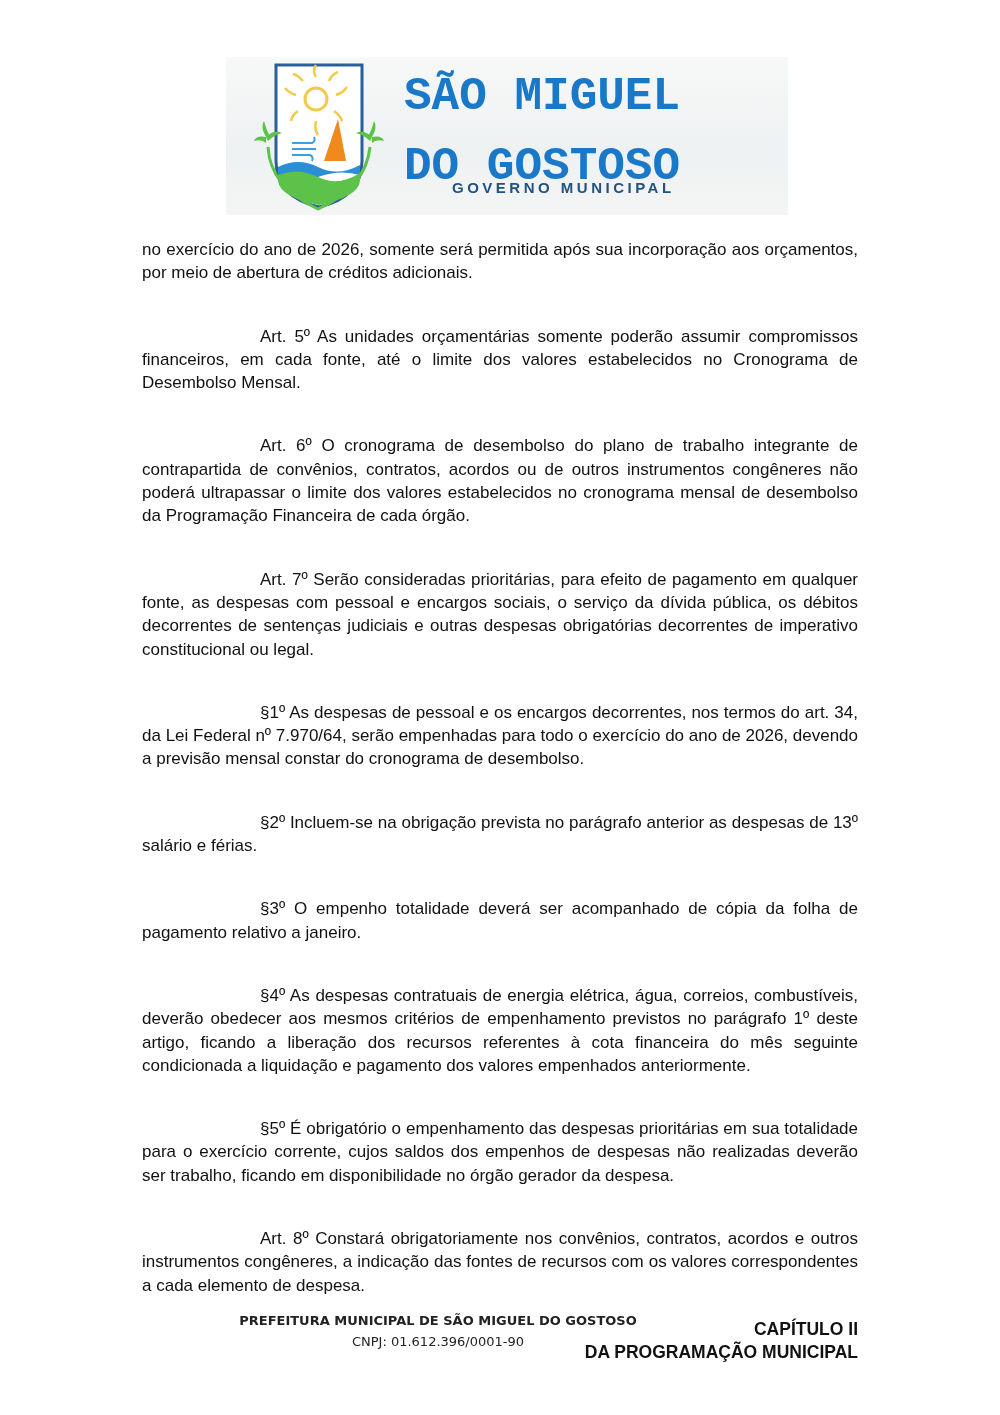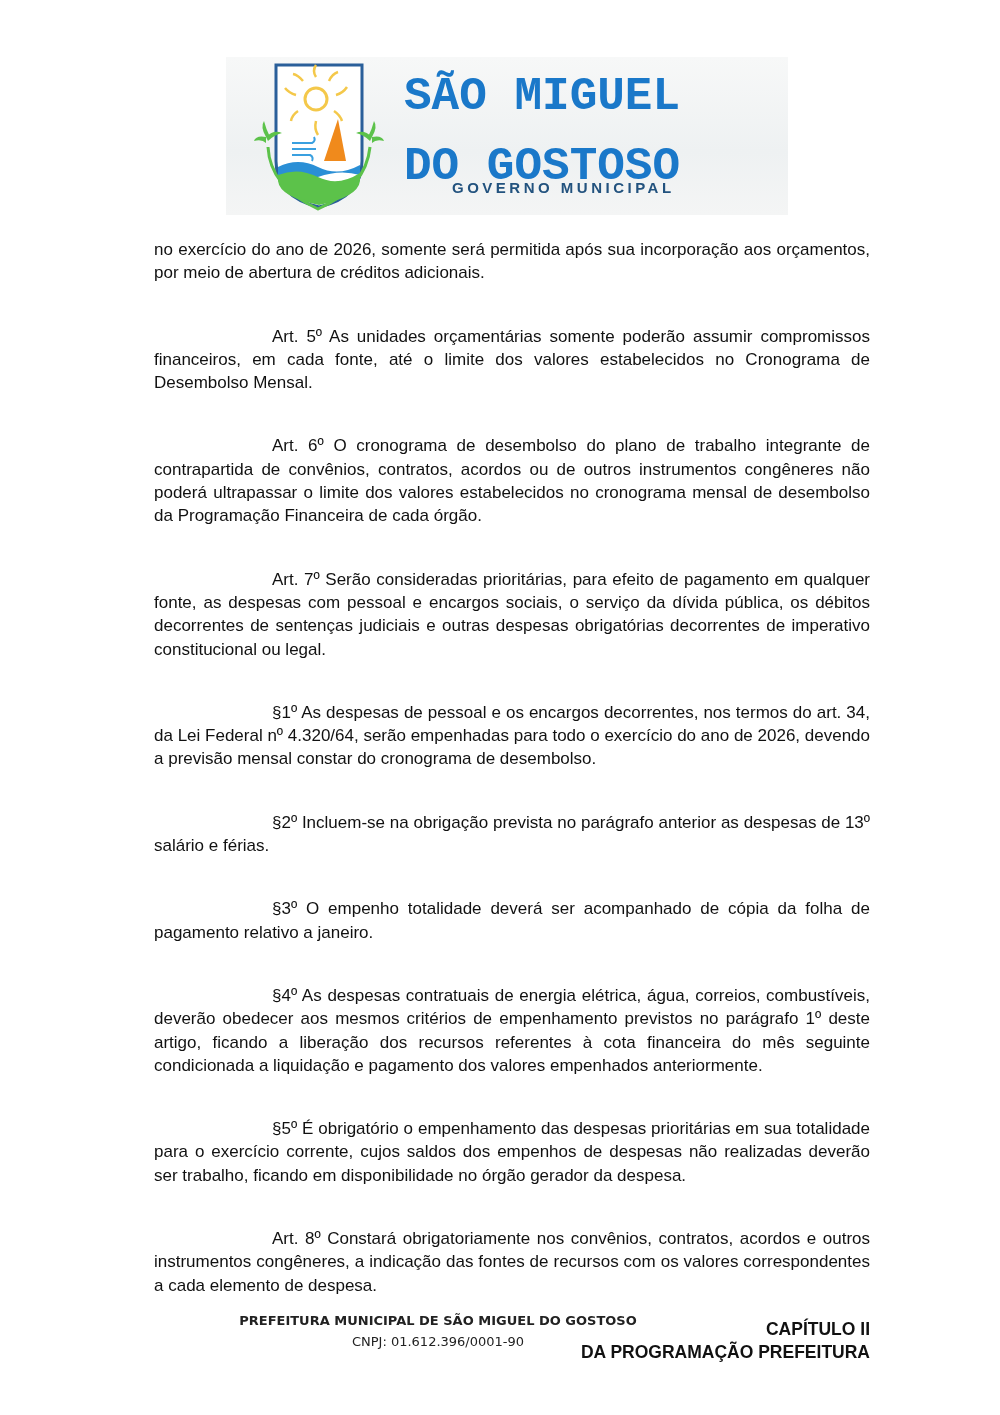--- a/index.html
+++ b/index.html
@@ -3,21 +3,21 @@
 <meta charset="utf-8">
 <style>
   html, body { margin:0; padding:0; background:#ffffff; }
   body { width:1000px; height:1415px; position:relative; overflow:hidden; font-family:"Liberation Sans", sans-serif; color:#111; }
   .logo-box { position:absolute; left:226px; top:57px; width:562px; height:158px; background:linear-gradient(180deg,#f7f8f8 0%,#eef1f2 60%,#f4f5f5 100%); }
   .crest { position:absolute; left:28px; top:0; width:130px; height:156px; }
   .title-1, .title-2 { position:absolute; left:178px; font-family:Liberation Mono, monospace; font-weight:bold; color:#1a78c9; letter-spacing:0px; white-space:nowrap; }
   .title-1 { top:14px; font-size:46px; }
   .title-2 { top:66px; font-size:46px;margin-top:18px; }
   .subtitle { position:absolute; left:182px; top:122px; font-family:Liberation Sans, sans-serif; font-weight:bold; font-size:15px; color:#22527e; letter-spacing:3.5px; white-space:nowrap;margin-left:44px; }
-  .content { position:absolute; left:154px; top:238px; width:716px; font-family:"Liberation Sans", sans-serif; font-size:17px; line-height:23.3px; }
+  .content { position:absolute; left:142px; top:238px; width:716px; font-family:"Liberation Sans", sans-serif; font-size:17px; line-height:23.3px; }
   .para { margin:0 0 23.5px 0; text-align:justify; }
   .indent { text-indent:118px;margin-top:40px; }
   .chapter { text-align:right; font-size:17.5px; line-height:23px; margin-top:-2px;font-weight:bold; }
   .footer { position:absolute; left:0; width:876px; top:1310px; text-align:center; font-family:"DejaVu Sans", sans-serif; font-size:13px; line-height:21px; color:#222; }
   .footer .bold { font-weight:bold; }
 </style>
 </head>
 <body>
 
 <div class="logo-box">
@@ -61,28 +61,28 @@
   <div class="title-1">SÃO MIGUEL</div>
   <div class="title-2">DO GOSTOSO</div>
   <div class="subtitle">GOVERNO MUNICIPAL</div>
 </div>
 
 <div class="content">
   <p class="para">no exercício do ano de 2026, somente será permitida após sua incorporação aos orçamentos, por meio de abertura de créditos adicionais.</p>
   <p class="para indent">Art. 5º As unidades orçamentárias somente poderão assumir compromissos financeiros, em cada fonte, até o limite dos valores estabelecidos no Cronograma de Desembolso Mensal.</p>
   <p class="para indent">Art. 6º O cronograma de desembolso do plano de trabalho integrante de contrapartida de convênios, contratos, acordos ou de outros instrumentos congêneres não poderá ultrapassar o limite dos valores estabelecidos no cronograma mensal de desembolso da Programação Financeira de cada órgão.</p>
   <p class="para indent">Art. 7º Serão consideradas prioritárias, para efeito de pagamento em qualquer fonte, as despesas com pessoal e encargos sociais, o serviço da dívida pública, os débitos decorrentes de sentenças judiciais e outras despesas obrigatórias decorrentes de imperativo constitucional ou legal.</p>
-  <p class="para indent">§1º As despesas de pessoal e os encargos decorrentes, nos termos do art. 34, da Lei Federal nº 4.320/64, serão empenhadas para todo o exercício do ano de 2026, devendo a previsão mensal constar do cronograma de desembolso.</p>
+  <p class="para indent">§1º As despesas de pessoal e os encargos decorrentes, nos termos do art. 34, da Lei Federal nº 7.970/64, serão empenhadas para todo o exercício do ano de 2026, devendo a previsão mensal constar do cronograma de desembolso.</p>
   <p class="para indent">§2º Incluem-se na obrigação prevista no parágrafo anterior as despesas de 13º salário e férias.</p>
   <p class="para indent">§3º O empenho totalidade deverá ser acompanhado de cópia da folha de pagamento relativo a janeiro.</p>
   <p class="para indent">§4º As despesas contratuais de energia elétrica, água, correios, combustíveis, deverão obedecer aos mesmos critérios de empenhamento previstos no parágrafo 1º deste artigo, ficando a liberação dos recursos referentes à cota financeira do mês seguinte condicionada a liquidação e pagamento dos valores empenhados anteriormente.</p>
   <p class="para indent">§5º É obrigatório o empenhamento das despesas prioritárias em sua totalidade para o exercício corrente, cujos saldos dos empenhos de despesas não realizadas deverão ser trabalho, ficando em disponibilidade no órgão gerador da despesa.</p>
   <p class="para indent">Art. 8º Constará obrigatoriamente nos convênios, contratos, acordos e outros instrumentos congêneres, a indicação das fontes de recursos com os valores correspondentes a cada elemento de despesa.</p>
   <div class="chapter">
     <div>CAPÍTULO II</div>
-    <div>DA PROGRAMAÇÃO PREFEITURA</div>
+    <div>DA PROGRAMAÇÃO MUNICIPAL</div>
   </div>
 </div>
 
 <div class="footer">
   <div class="bold">PREFEITURA MUNICIPAL DE SÃO MIGUEL DO GOSTOSO</div>
   <div>CNPJ: 01.612.396/0001-90</div>
 </div>
 
 </body></html>

